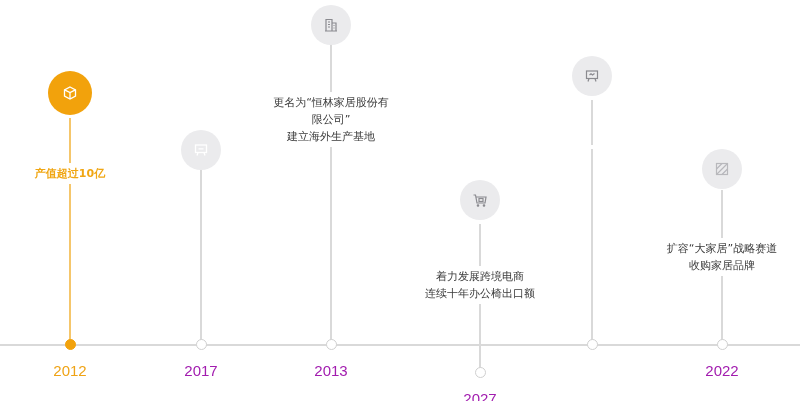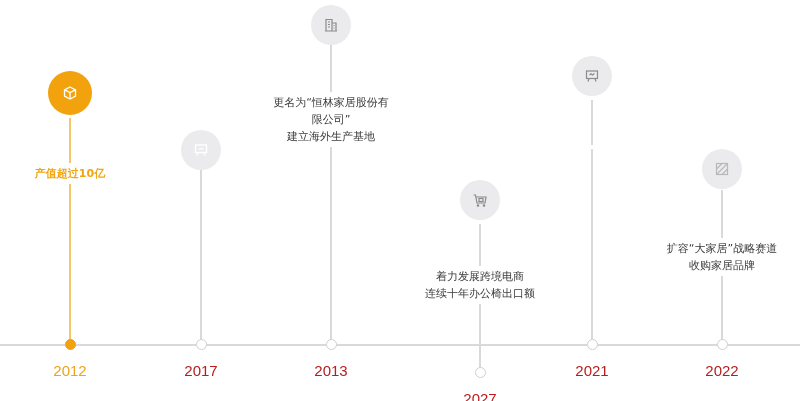--- a/index.html
+++ b/index.html
@@ -29,21 +29,21 @@
     }
     .milestone.active .desc { color: #f0a613; font-weight: bold; }
     .desc .line { display: block; white-space: nowrap; }
     .dot {
       position: absolute; left: 50%; top: 339px; width: 11px; height: 11px; margin-left: -5.5px;
       border-radius: 50%; background: #fff; border: 1.5px solid #d0d0d0;
     }
     .milestone.active .dot { background: #f2a20c; border-color: #f2a20c; }
     .year {
       position: absolute; left: 0; width: 160px; top: 362px; text-align: center;
-      font-family: "Liberation Sans", sans-serif; font-size: 15px; color: #b91c1c;
+      font-family: "Liberation Sans", sans-serif; font-size: 15px; color: #a21caf;
     }
     .milestone.active .year { color: #efa315; }
   </style>
 </head>
 <body>
 
 <div class="axis"></div>
 
 <div class="milestone active" style="left:-10px;">
   <div class="stem" style="top:118px;height:226px;"></div>
@@ -111,21 +111,20 @@
   <div class="stem" style="top:100px;height:244px;"></div>
   <div class="icon-circle" style="top:56px;">
     <svg viewBox="0 0 16 16" fill="none" stroke="#8a8a8f" stroke-width="1.2">
       <rect x="2.5" y="3" width="11" height="7.5"></rect>
       <path d="M5.5 7 L7 5.8 L8.5 7 L10.5 5.5 M5 10.5 L4 13.5 M11 10.5 L12 13.5"></path>
     </svg>
   </div>
   <div class="desc" style="top:145px;">
   </div>
   <div class="dot"></div>
-  <div class="year">2021</div>
 </div>
 
 <div class="milestone" style="left:642px;">
   <div class="stem" style="top:190px;height:154px;"></div>
   <div class="icon-circle" style="top:149px;">
     <svg viewBox="0 0 16 16" fill="none" stroke="#b8b8bc" stroke-width="1.2">
       <rect x="2.5" y="2.5" width="11" height="11"></rect>
       <path d="M2.5 8 L8 2.5 M2.5 13.5 L13.5 2.5 M8 13.5 L13.5 8"></path>
     </svg>
   </div>

